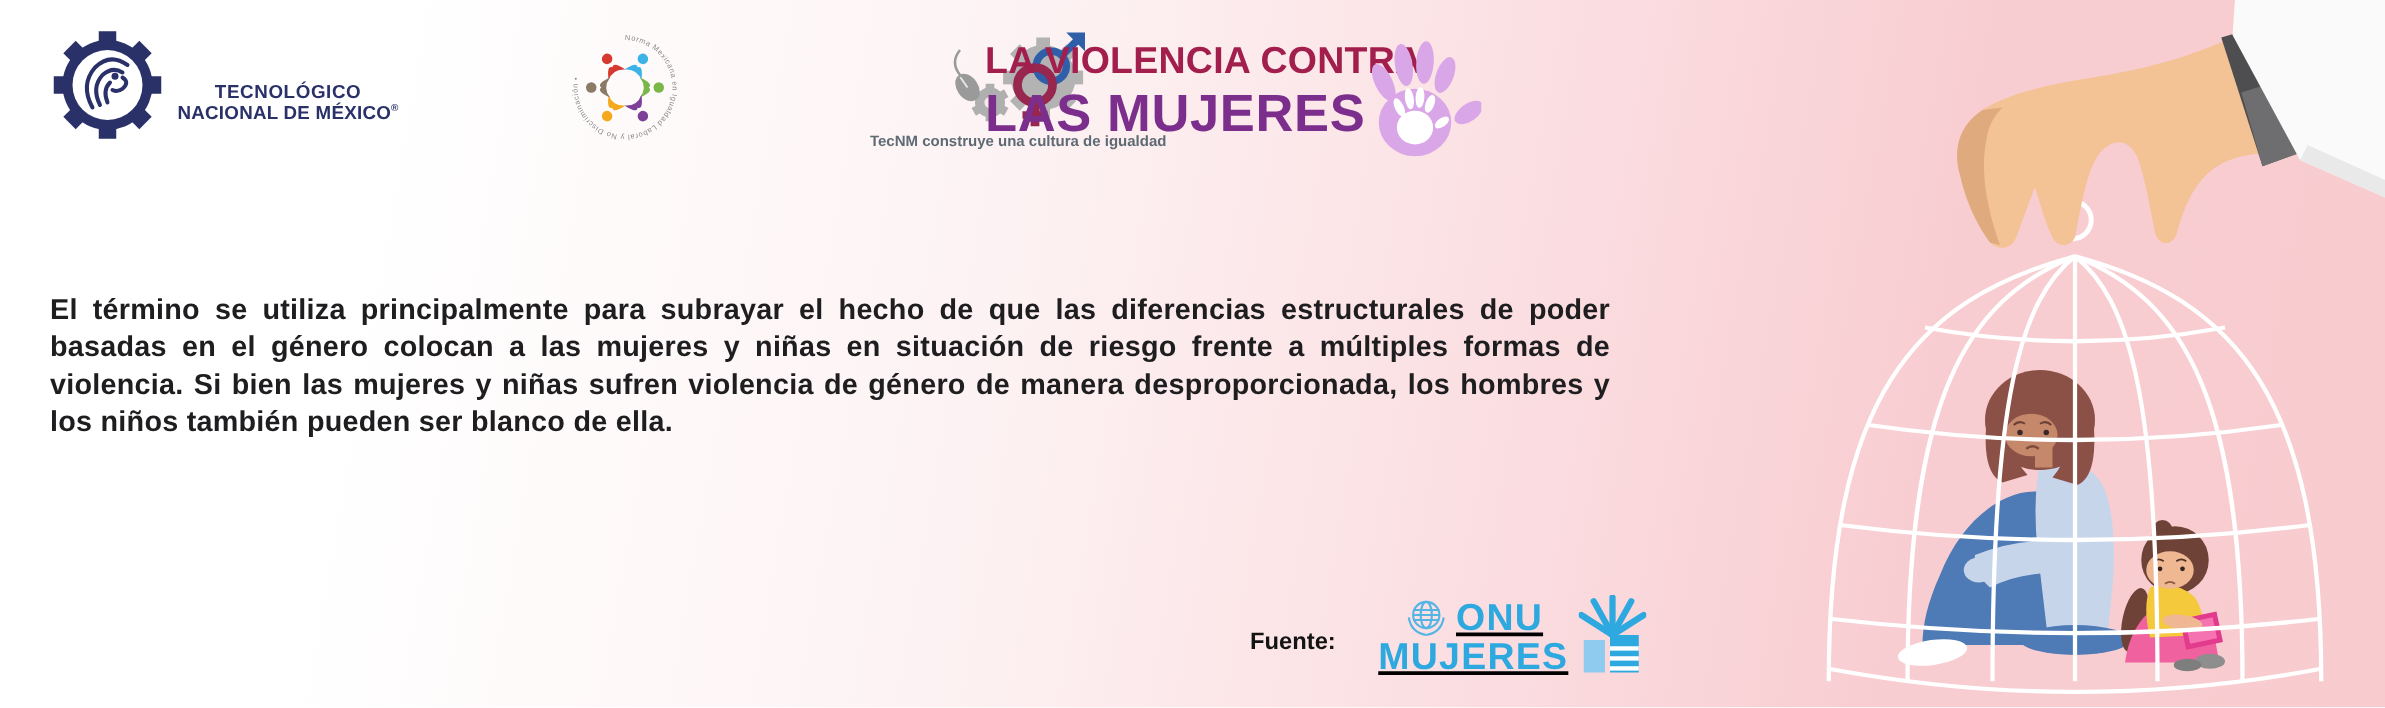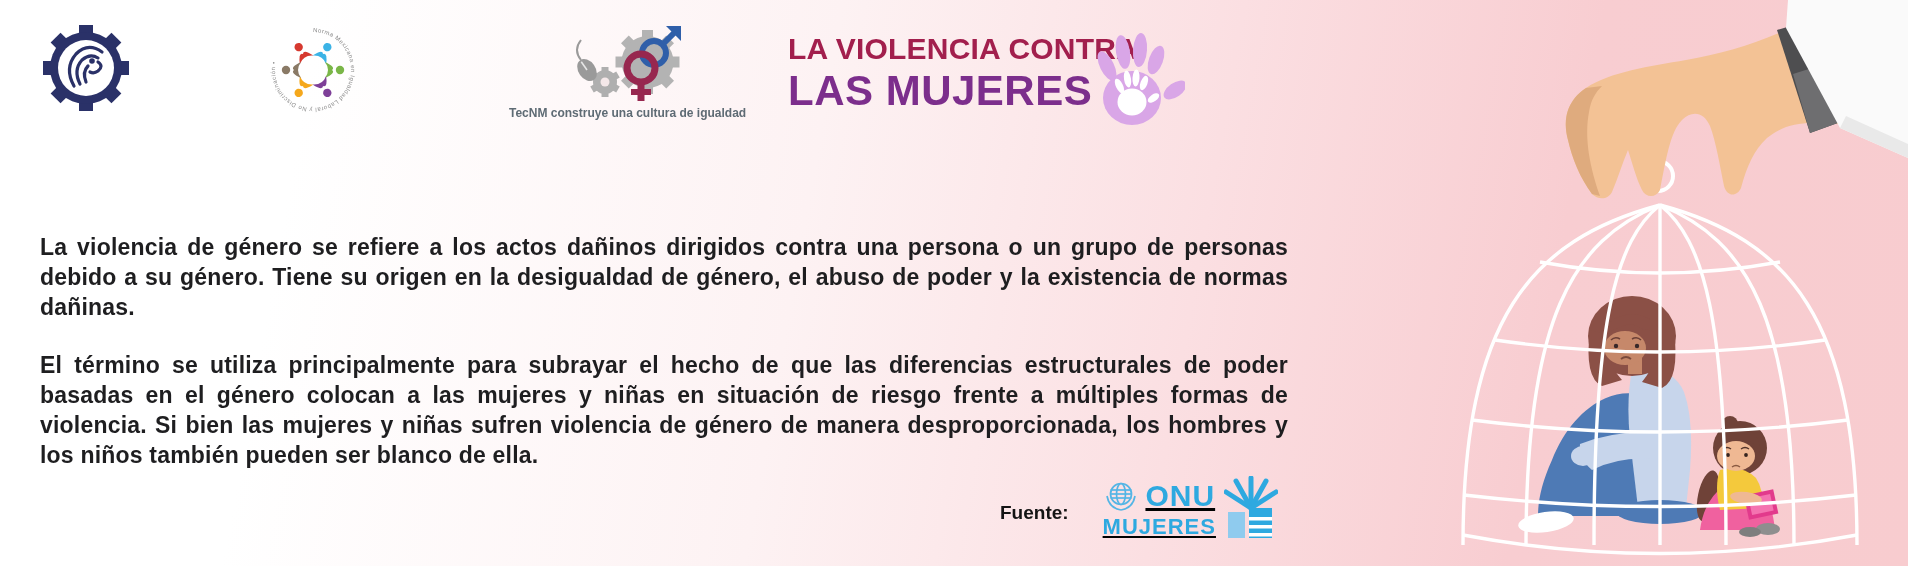--- a/index.html
+++ b/index.html
@@ -36,21 +36,21 @@
     margin:0 0 28px 0;
     font-size:23px;line-height:30px;font-weight:600;
     text-align:justify;letter-spacing:.2px;
   }
   
   .source{position:absolute;left:1000px;top:476px;display:flex;align-items:flex-end;gap:34px;}
   .source-label{font-size:19px;font-weight:700;color:#141414;margin-bottom:16px;}
   .onu-logo{display:grid;grid-template-columns:auto auto auto;grid-template-rows:auto auto;align-items:center;column-gap:6px;text-decoration:underline;}
   .onu-globe{grid-column:1;grid-row:1;justify-self:end;}
   .onu-line1{grid-column:2;grid-row:1;font-size:30px;font-weight:800;color:#2EA9E0;letter-spacing:1px;line-height:.9;}
-  .onu-line2{grid-column:1 / span 2;grid-row:2;font-size:22px;font-weight:800;color:#2EA9E0;letter-spacing:1px;line-height:.95;}
+  .onu-line2{grid-column:1 / span 2;grid-row:2;font-size:30px;font-weight:800;color:#2EA9E0;letter-spacing:1px;line-height:.95;}
   .onu-emblem{grid-column:3;grid-row:1 / span 2;margin-left:2px;}
   
   .illustration{position:absolute;left:1280px;top:0;}
 </style>
 </head>
 <body>
 
 <div class="banner">
 
   <div class="logo-row">
@@ -70,20 +70,24 @@
         </g>
         <circle cx="46" cy="46" r="28" fill="#FFFFFF"></circle>
         <g fill="none" stroke="#2A3168" stroke-width="3.2" stroke-linecap="round">
           <path d="M34,64 Q24,46 36,32 Q48,20 62,30"></path>
           <path d="M40,62 Q33,48 42,38 Q50,31 58,36"></path>
           <path d="M46,60 Q42,50 48,44"></path>
           <path d="M58,40 Q64,44 58,49 Q54,52 50,50"></path>
         </g>
         <circle cx="52" cy="39" r="2.8" fill="#2A3168"></circle>
       </svg>
+      <div class="tecnm-text">
+        <div class="l1">TECNOLÓGICO</div>
+        <div class="l2"><span>NACIONAL DE MÉXICO</span><sup>®</sup></div>
+      </div>
     </div>
 
     <div class="norma">
       <svg width="92" height="92" viewBox="0 0 92 92">
         <defs>
           <path id="ringpath" d="M46,8 a38,38 0 1,1 -0.01,0" fill="none"></path>
         </defs>
         <text font-size="6" fill="#8A8A8A" letter-spacing=".5">
           <textPath href="#ringpath">Norma Mexicana en Igualdad Laboral y No Discriminación •</textPath>
         </text>
@@ -195,21 +199,20 @@
       <ellipse cx="22" cy="38" rx="7" ry="16" transform="rotate(-26 22 38)"></ellipse>
       <ellipse cx="38" cy="24" rx="7" ry="17" transform="rotate(-9 38 24)"></ellipse>
       <ellipse cx="55" cy="22" rx="7" ry="17" transform="rotate(4 55 22)"></ellipse>
       <ellipse cx="71" cy="32" rx="7" ry="15" transform="rotate(20 71 32)"></ellipse>
       <ellipse cx="90" cy="62" rx="7" ry="13" transform="rotate(55 90 62)"></ellipse>
     </g>
   </svg>
 
 
   <div class="content">
-    <p>La violencia de género se refiere a los actos dañinos dirigidos contra una persona o un grupo de personas debido a su género. Tiene su origen en la desigualdad de género, el abuso de poder y la existencia de normas dañinas.</p>
     <p>El término se utiliza principalmente para subrayar el hecho de que las diferencias estructurales de poder basadas en el género colocan a las mujeres y niñas en situación de riesgo frente a múltiples formas de violencia. Si bien las mujeres y niñas sufren violencia de género de manera desproporcionada, los hombres y los niños también pueden ser blanco de ella.</p>
   </div>
 
   <div class="source">
     <span class="source-label">Fuente:</span>
     <div class="onu-logo">
       <svg class="onu-globe" width="36" height="36" viewBox="0 0 36 36">
         <g fill="none" stroke="#54B5E5" stroke-width="1.7">
           <circle cx="18" cy="16" r="10.5"></circle>
           <ellipse cx="18" cy="16" rx="4.5" ry="10.5"></ellipse>

